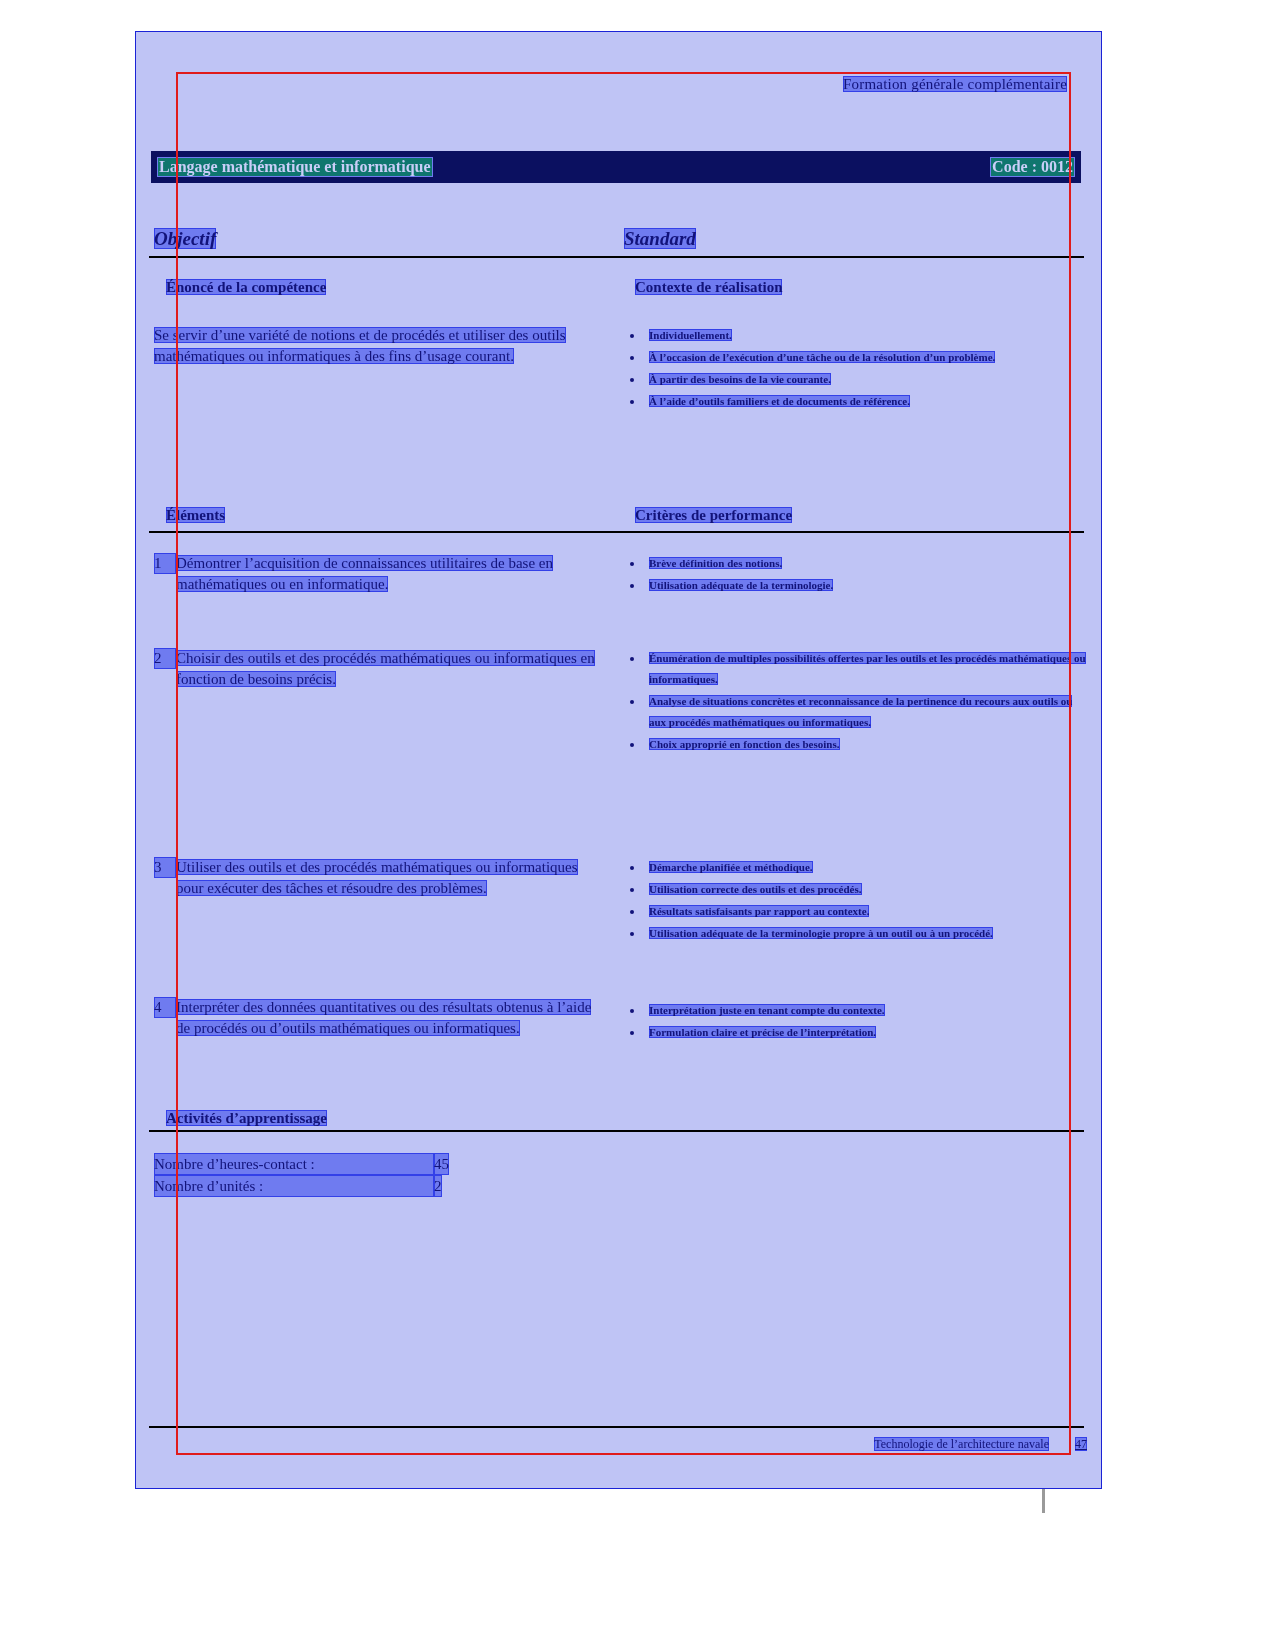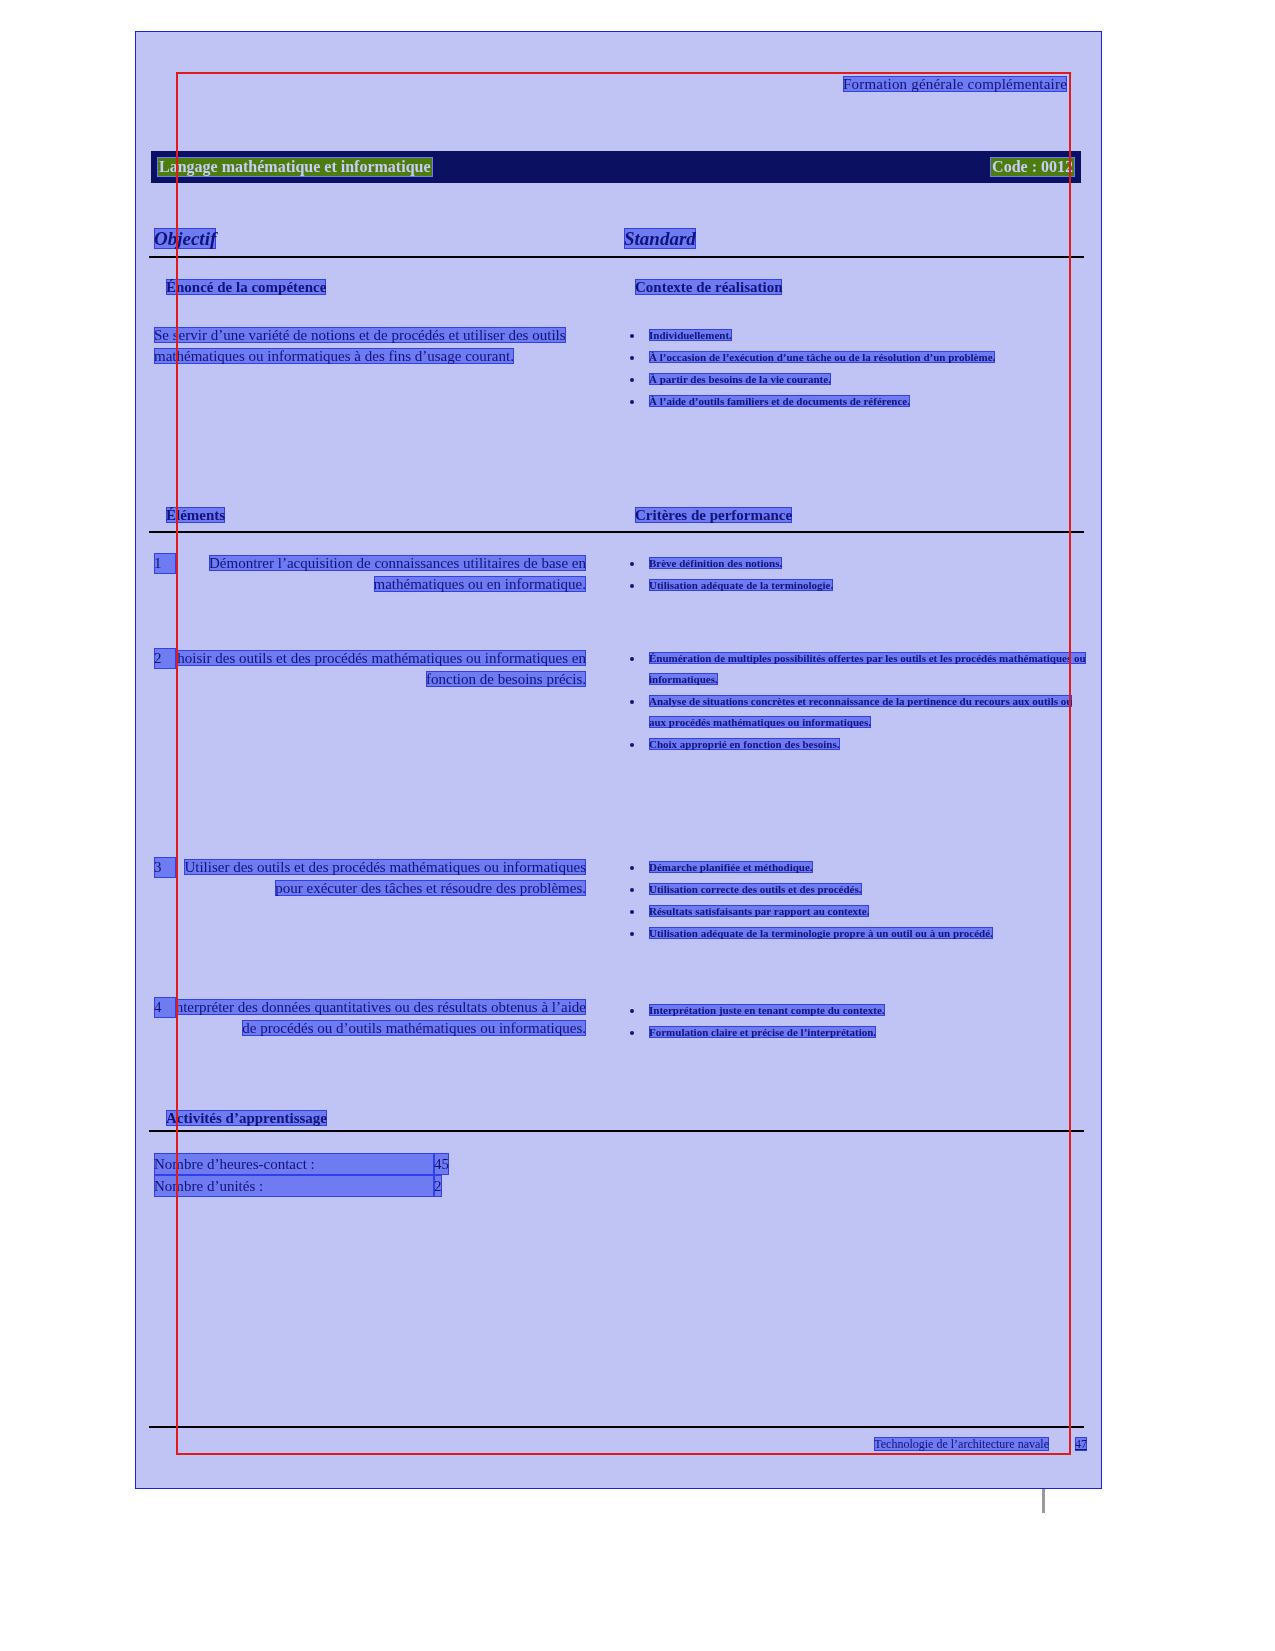--- a/index.html
+++ b/index.html
@@ -75,21 +75,21 @@
     align-items: center;
     justify-content: space-between;
     padding: 0 6px;
     box-sizing: border-box;
   }
   .title-bar .t-left,
   .title-bar .t-right {
     font-size: 16px;
     font-weight: bold;
     color: #c9cef8;
-    background: #4d7c0f;
+    background: #0f766e;
     box-shadow: 0 0 0 1px #6f7bf0 inset;
     padding: 1px 2px;
     white-space: nowrap;
   }
 
   .colhead {
     position: absolute;
     top: 196px;
     font-style: italic;
     font-weight: bold;
@@ -175,23 +175,22 @@
     font-size: 15px;
     line-height: 21px;
   }
   .erow .num {
     position: absolute;
     left: 0;
     top: 0;
     width: 22px;
   }
   .erow .etext {
-    margin-left: 12px;
+    margin-left: 22px;
     width: 420px;
-    text-align: right;
   }
 
   #el-1 { left: 10px; top: 521px; width: 445px; }
   #el-2 { left: 10px; top: 616px; width: 445px; }
   #el-3 { left: 10px; top: 825px; width: 445px; }
   #el-4 { left: 10px; top: 965px; width: 445px; }
 
   #cr-1 { left: 479px; top: 521px; width: 465px; }
   #cr-2 { left: 479px; top: 616px; width: 465px; }
   #cr-3 { left: 479px; top: 825px; width: 465px; }

